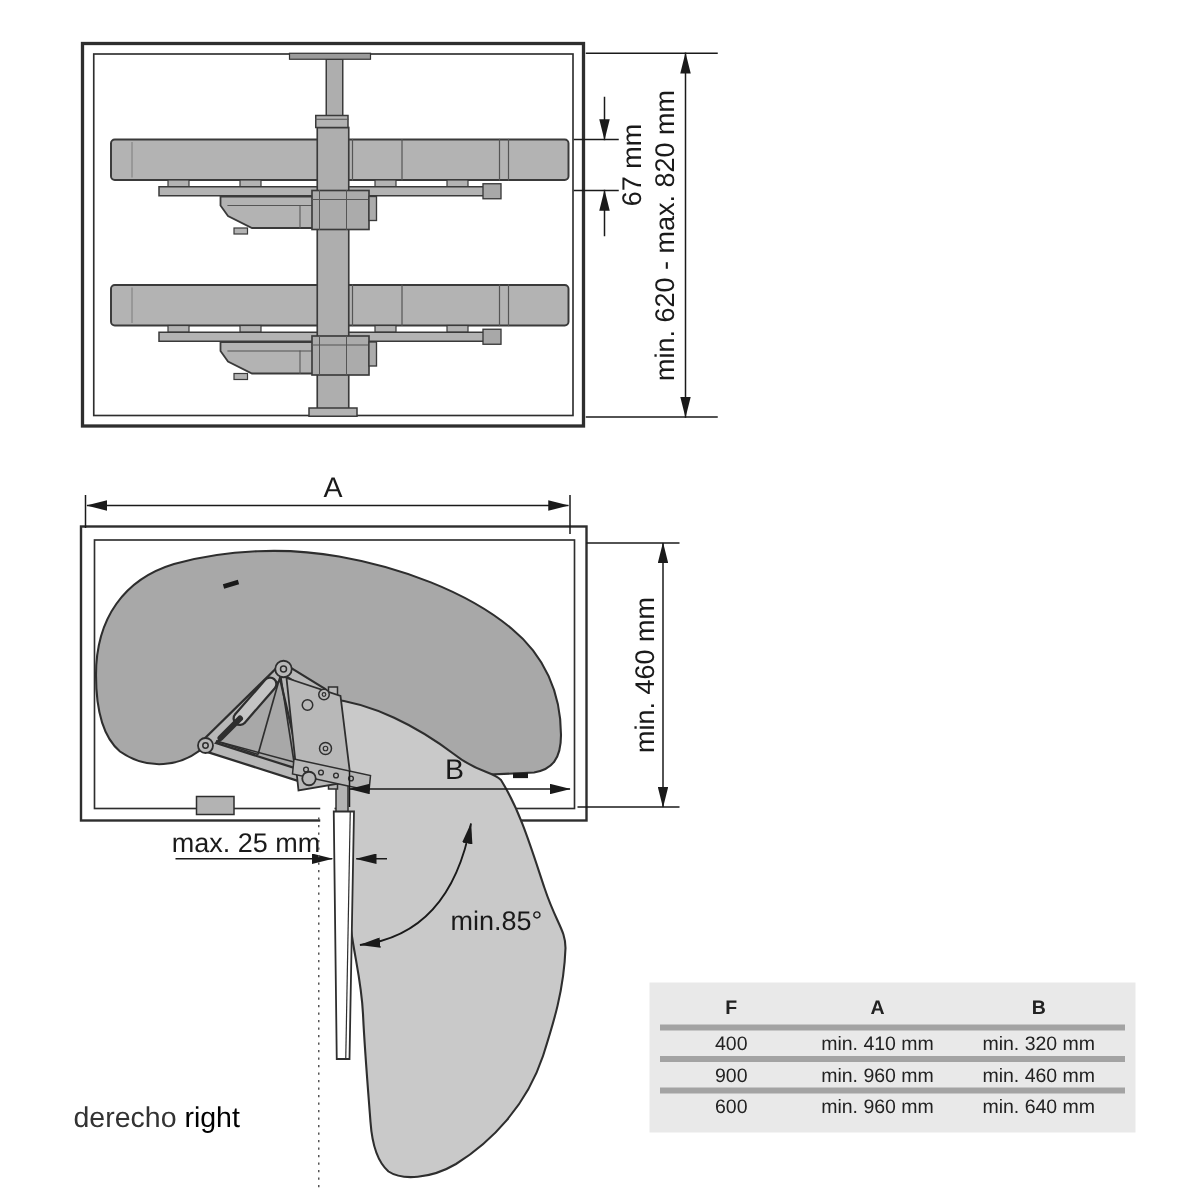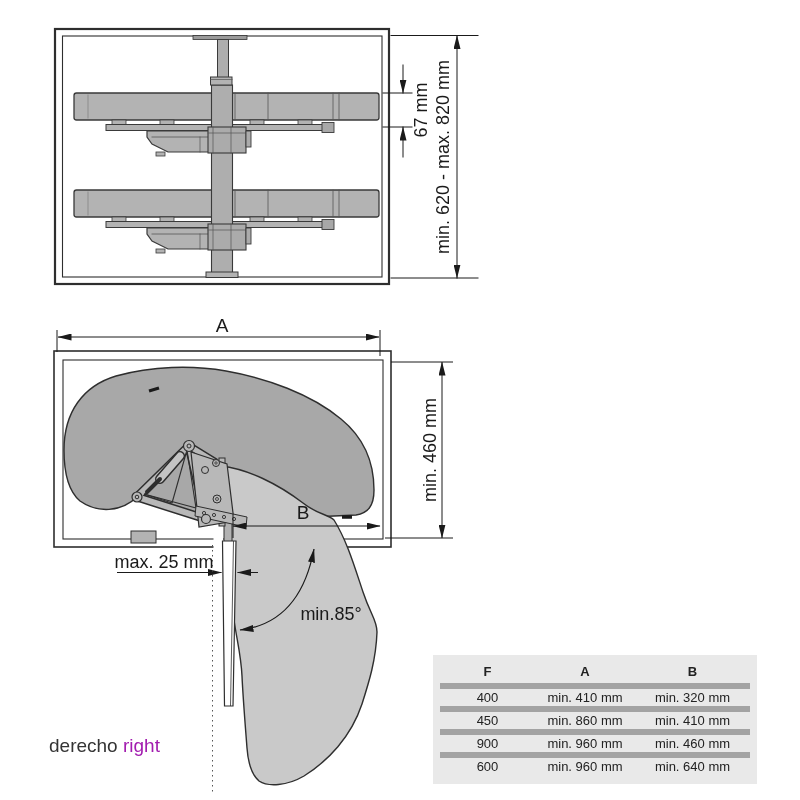--- a/index.html
+++ b/index.html
@@ -3,23 +3,23 @@
 <meta charset="utf-8">
 <style>
   html,body{margin:0;padding:0;background:#fff;width:800px;height:800px;overflow:hidden}
   #stage{position:relative;width:800px;height:800px;font-family:"Liberation Sans",sans-serif}
   svg{position:absolute;left:0;top:0}
   svg text{font-family:"Liberation Sans",sans-serif;fill:#1a1a1a}
   .table{position:absolute;left:433px;top:655px;width:324px;background:#e9e9e9;color:#222;
          font-size:13px;padding:6px 0 9px 0}
   .thead,.trow{display:grid;grid-template-columns:95px 100px 115px;text-align:center;margin:0 7px}
   .thead{font-weight:bold;height:22px;line-height:22px}
-  .trow{height:17px;line-height:17px;border-top:6px solid #a3a3a3}
+  .trow{height:17px;line-height:17px;border-top:4px solid #a3a3a3}
   .caption{position:absolute;left:49px;top:735px;font-size:19px;color:#333}
-  .caption .lt{color:#a21caf}
+  .caption .lt{color:#000000}
 </style>
 </head>
 <body>
 
 <div id="stage">
 <svg width="800" height="800" viewBox="0 0 800 800">
   <defs>
     <marker id="arr" viewBox="0 0 14 7" refX="13.5" refY="3.5" markerWidth="14" markerHeight="7" orient="auto-start-reverse" markerUnits="userSpaceOnUse">
       <path d="M0,0 L14,3.5 L0,7 Z" fill="#1a1a1a"></path>
     </marker>
@@ -202,25 +202,20 @@
     <span>F</span>
     <span>A</span>
     <span>B</span>
   </div>
   <div class="trow">
     <span>400</span>
     <span>min. 410 mm</span>
     <span>min. 320 mm</span>
   </div>
   <div class="trow">
-    <span>450</span>
-    <span>min. 860 mm</span>
-    <span>min. 410 mm</span>
-  </div>
-  <div class="trow">
     <span>900</span>
     <span>min. 960 mm</span>
     <span>min. 460 mm</span>
   </div>
   <div class="trow">
     <span>600</span>
     <span>min. 960 mm</span>
     <span>min. 640 mm</span>
   </div>
 </div>

